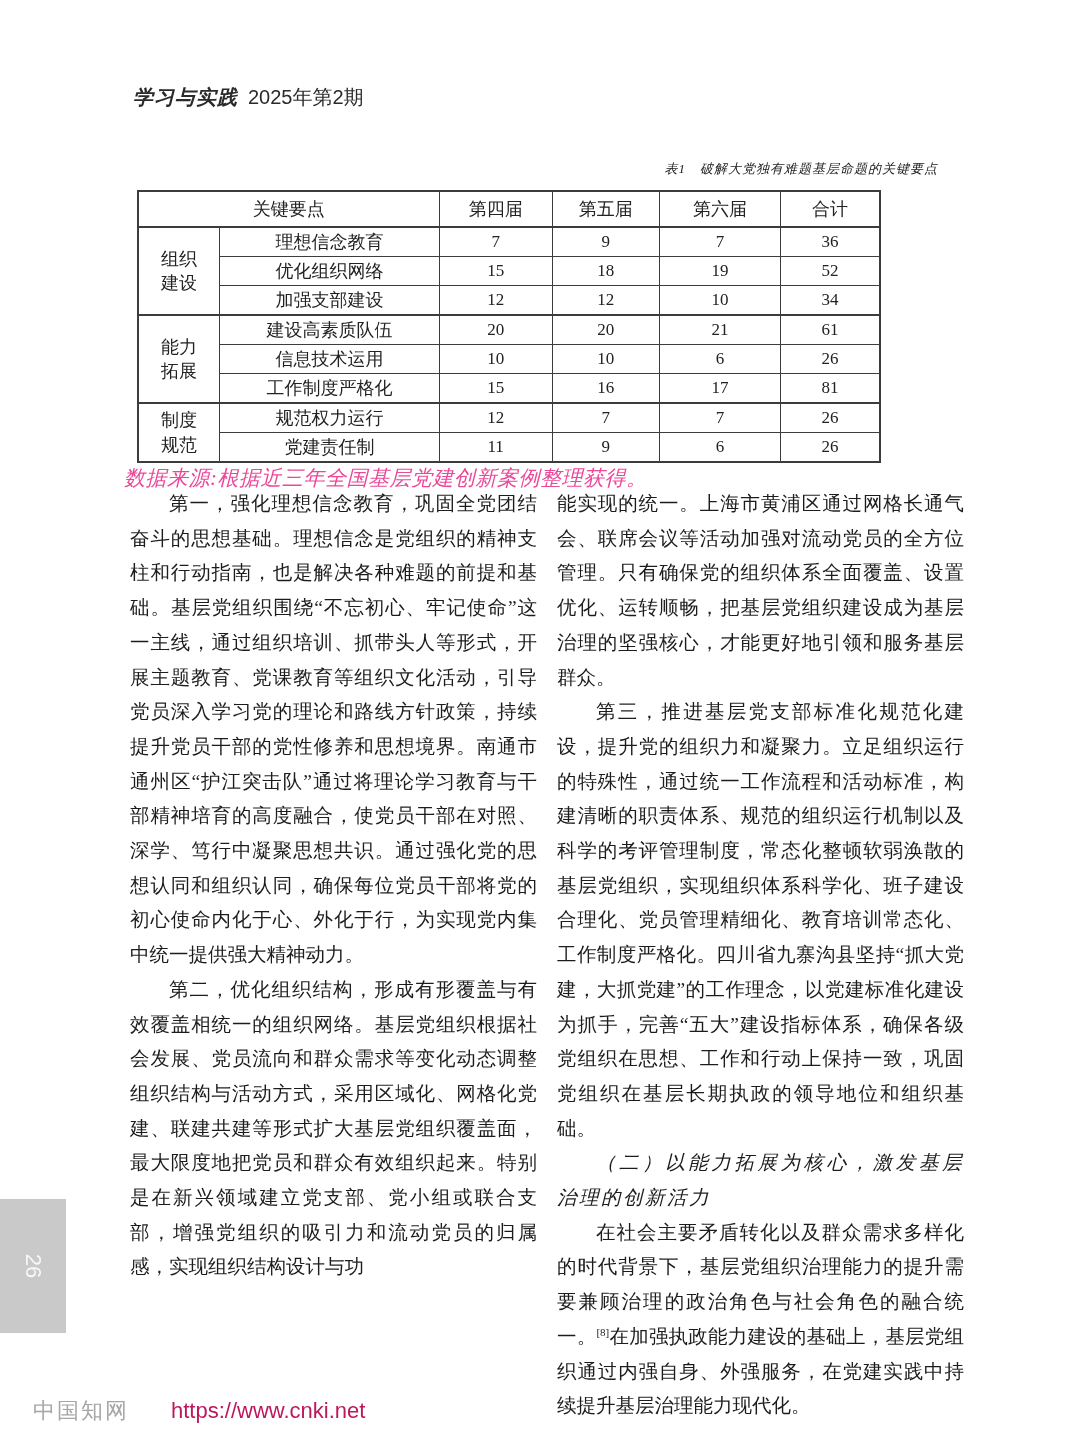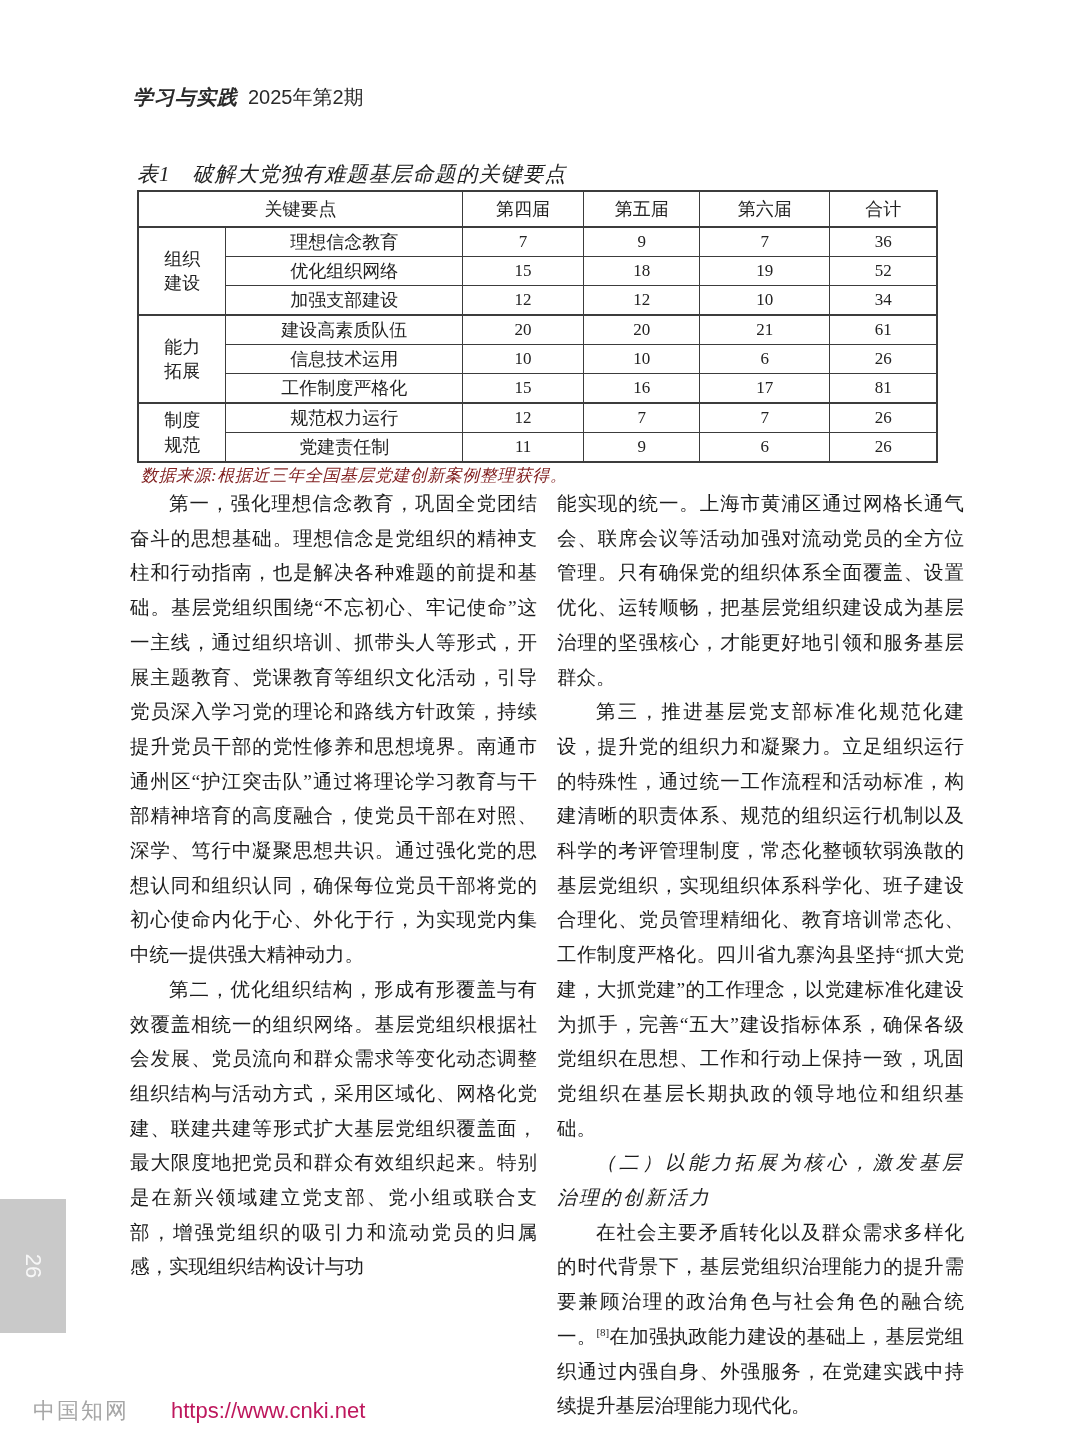--- a/index.html
+++ b/index.html
@@ -11,41 +11,41 @@
     color:#1c1c1c;
     overflow:hidden;
   }
   
   .journal-header{position:absolute;left:133px;top:84px;font-size:20px;white-space:nowrap;}
   .journal-logo{font-weight:bold;font-style:italic;letter-spacing:1px;color:#2a2a2a;}
   .journal-issue{font-family:"Liberation Sans","DejaVu Sans",sans-serif;margin-left:10px;color:#2a2a2a;}
   
   .table-title{
     position:absolute;left:137px;top:160px;width:801px;
-    text-align:left;font-size:21px;font-style:italic;letter-spacing:1px;color:#222;
+    text-align:right;font-size:13px;font-style:italic;letter-spacing:1px;color:#222;
   }
   table.data-table{
-    position:absolute;left:137px;top:190px;width:801px;
+    position:absolute;left:137px;top:190px;width:744px;
     border-collapse:collapse;table-layout:fixed;
     font-size:18px;color:#222;
   }
   .data-table th,.data-table td{
     border:1px solid #3c3c3c;
     text-align:center;vertical-align:middle;
     font-weight:normal;padding:0;
   }
   .data-table{border:2px solid #3c3c3c;}
   .data-table thead th{height:34px;border-bottom-width:2px;}
   .data-table td{height:28px;}
   .data-table tr.group-start td{border-top-width:2px;}
   .group-cell span{display:inline-block;width:2.2em;line-height:1.35;}
   .num-cell{font-size:17px;}
   .source-note{
-    position:absolute;left:141px;top:464px;
-    font-size:17px;font-style:italic;letter-spacing:0.5px;color:#7f1d1d;
+    position:absolute;left:124px;top:464px;
+    font-size:21px;font-style:italic;letter-spacing:0.5px;color:#ec4899;
   }
   
   .col{position:absolute;top:487px;width:407px;}
   .col-left{left:130px;}
   .col-right{left:557px;}
   .col p{
     margin:0;font-size:19.5px;line-height:34.7px;
     text-align:justify;color:#1c1c1c;
   }
   .indent{text-indent:2em;}

